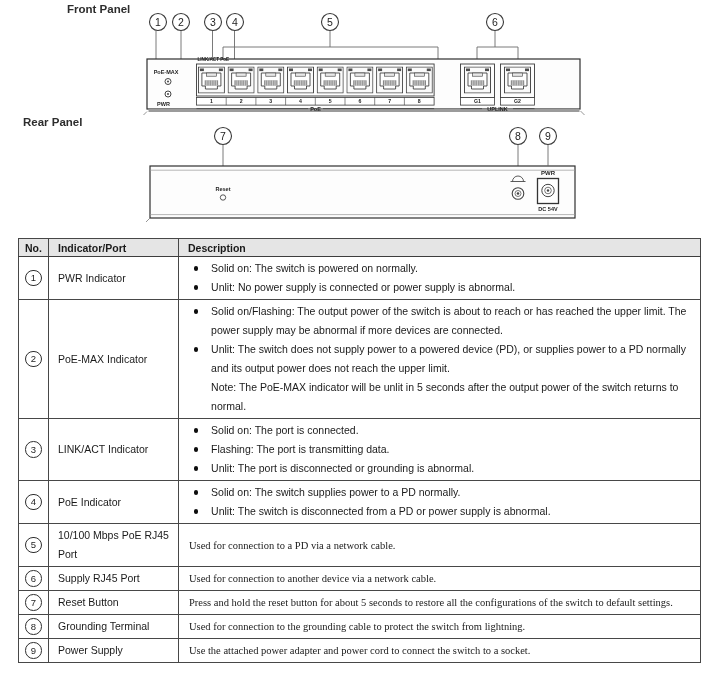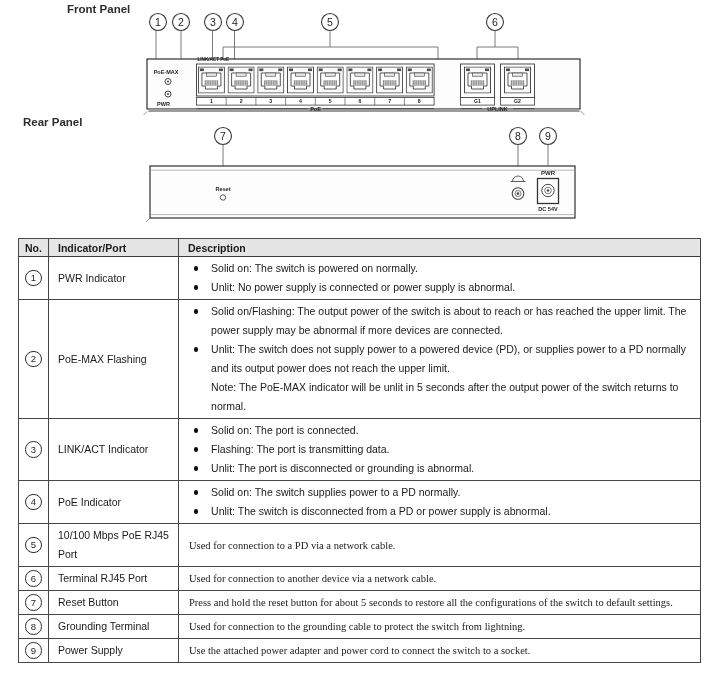--- a/index.html
+++ b/index.html
@@ -224,21 +224,21 @@
               <span class="txt">Solid on: The switch is powered on normally.</span>
             </div>
           <div class="item bullet">
               <span class="dot"></span>
               <span class="txt">Unlit: No power supply is connected or power supply is abnormal.</span>
             </div>
         </td>
       </tr>
       <tr>
         <td class="no"><span class="circ">2</span></td>
-        <td class="label">PoE-MAX Flashing</td>
+        <td class="label">PoE-MAX Indicator</td>
         <td class="desc">
           <div class="item bullet">
               <span class="dot"></span>
               <span class="txt">Solid on/Flashing: The output power of the switch is about to reach or has reached the upper limit. The power supply may be abnormal if more devices are connected.</span>
             </div>
           <div class="item bullet">
               <span class="dot"></span>
               <span class="txt">Unlit: The switch does not supply power to a powered device (PD), or supplies power to a PD normally and its output power does not reach the upper limit.</span>
             </div>
           <div class="item note">
@@ -282,21 +282,21 @@
         <td class="no"><span class="circ">5</span></td>
         <td class="label">10/100 Mbps PoE RJ45 Port</td>
         <td class="desc">
           <div class="item plain">
               <span class="txt">Used for connection to a PD via a network cable.</span>
             </div>
         </td>
       </tr>
       <tr>
         <td class="no"><span class="circ">6</span></td>
-        <td class="label">Terminal RJ45 Port</td>
+        <td class="label">Supply RJ45 Port</td>
         <td class="desc">
           <div class="item plain">
               <span class="txt">Used for connection to another device via a network cable.</span>
             </div>
         </td>
       </tr>
       <tr>
         <td class="no"><span class="circ">7</span></td>
         <td class="label">Reset Button</td>
         <td class="desc">

